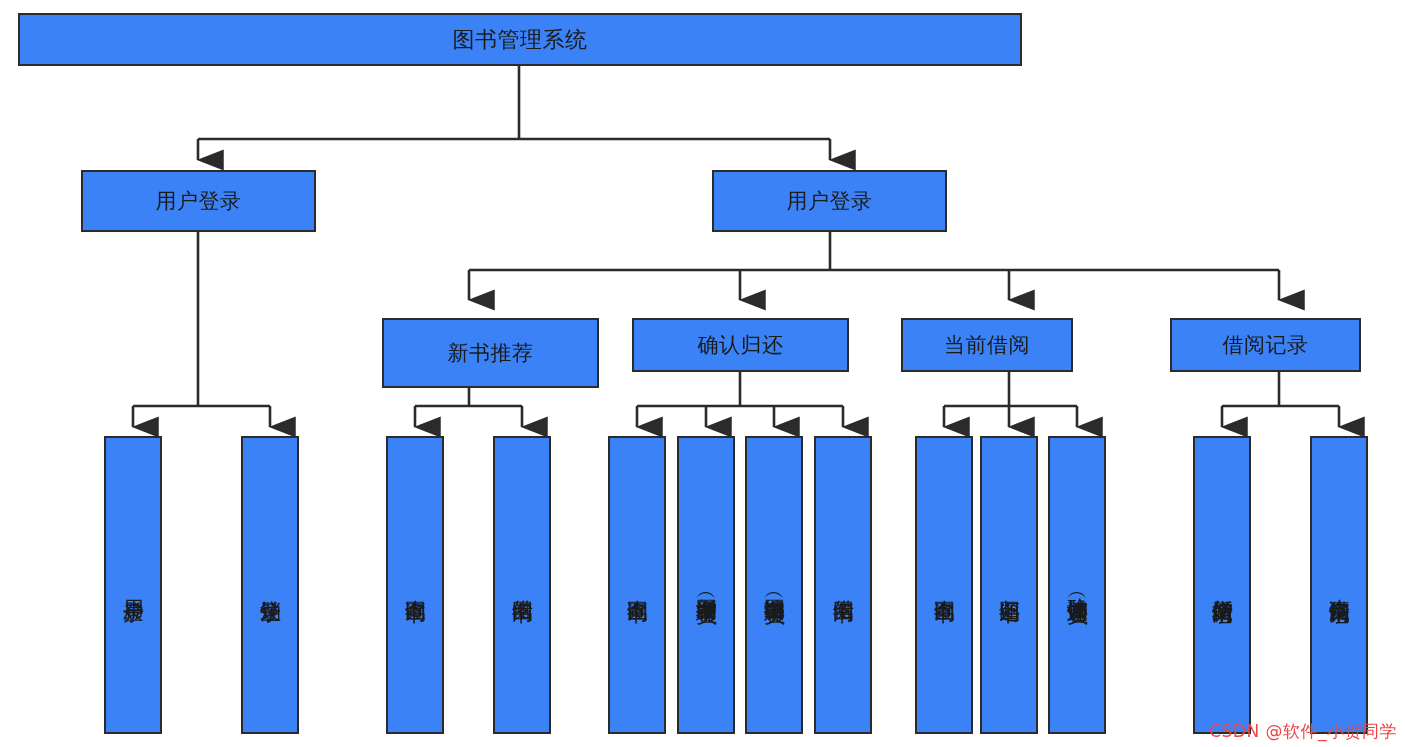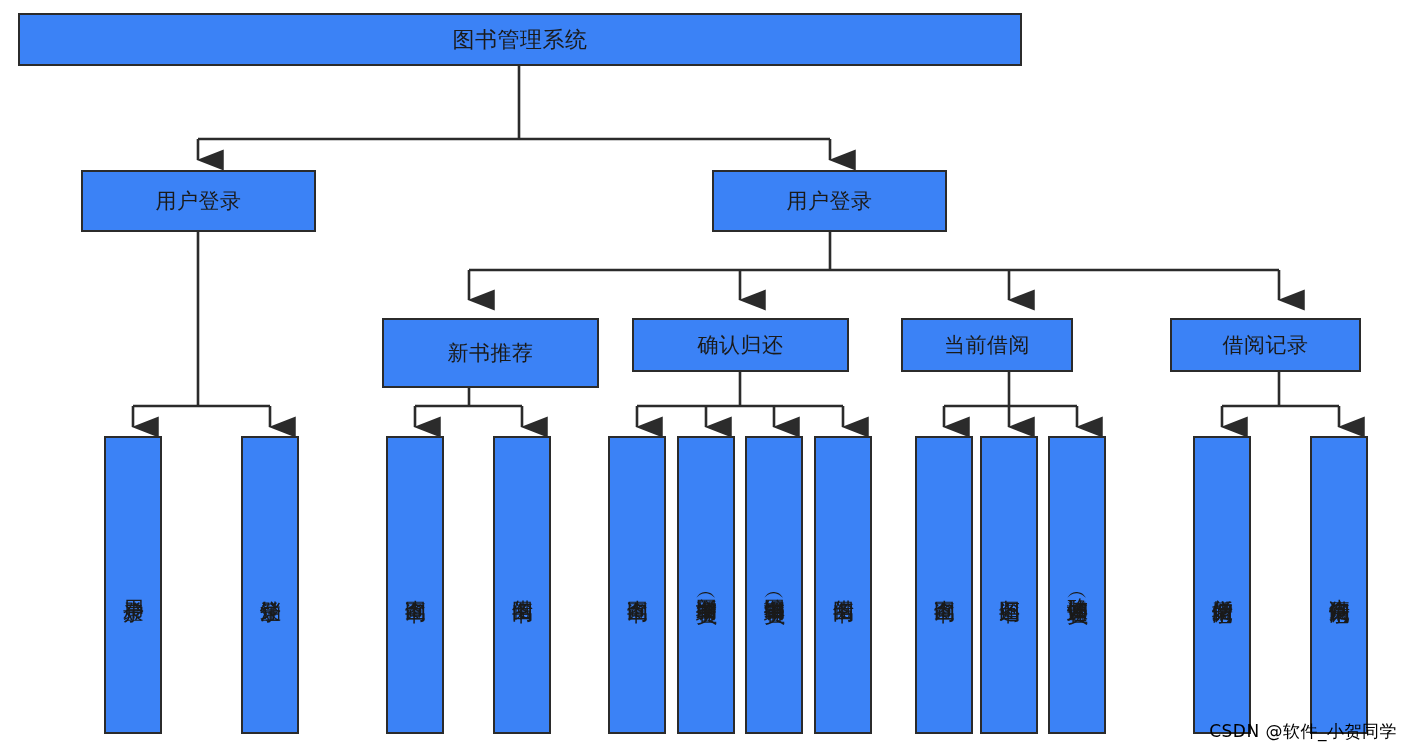--- a/index.html
+++ b/index.html
@@ -55,21 +55,21 @@
     padding-bottom: 4px;
     align-items: center;
     justify-content: center;
     white-space: nowrap;
   }
   .watermark {
     position: absolute;
     right: 8px;
     bottom: 4px;
     font-size: 17px;
-    color: #000000;
+    color: #ef4444;
     letter-spacing: 0.5px;
     z-index: 5;
     white-space: nowrap;
   }
 </style>
 </head>
 <body>
 
 <div id="canvas">
 

